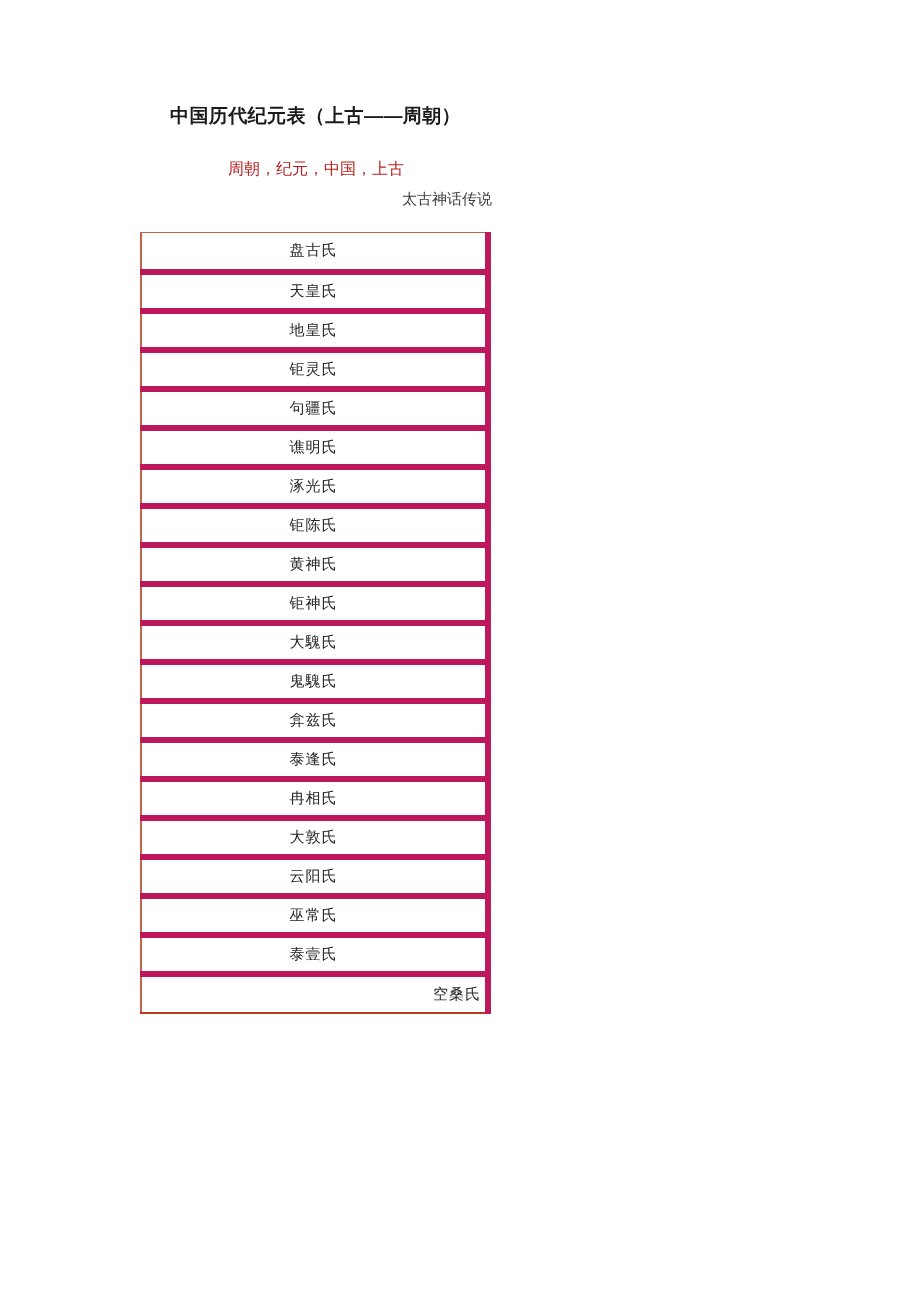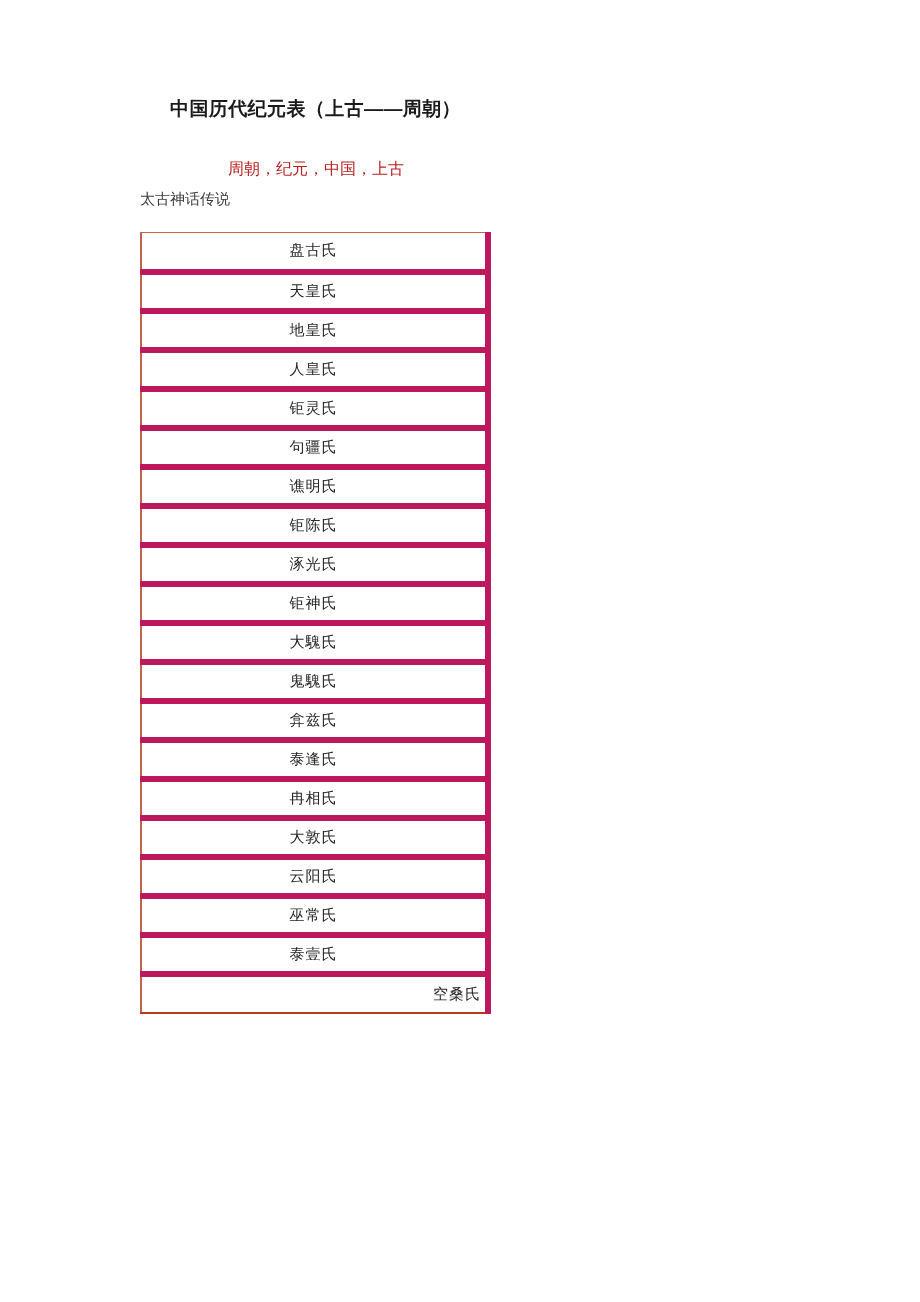--- a/index.html
+++ b/index.html
@@ -21,21 +21,21 @@
     left: 0;
     top: 0;
     width: 920px;
     height: 1302px;
     background: #ffffff;
   }
 
   .doc-title {
     position: absolute;
     left: 170px;
-    top: 96px;
+    top: 103px;
     font-family: "Liberation Sans", "DejaVu Sans", sans-serif;
     font-size: 19px;
     font-weight: bold;
     letter-spacing: 0.4px;
     color: #1a1a1a;
     white-space: nowrap;
     line-height: 26px;
   }
 
   .doc-keywords {
@@ -49,21 +49,21 @@
     color: #b91c1c;
     white-space: nowrap;
     line-height: 22px;
   }
 
   .doc-subtitle {
     position: absolute;
     left: 140px;
     top: 189px;
     width: 352px;
-    text-align: left;
+    text-align: right;
     font-family: "Liberation Serif", "DejaVu Serif", serif;
     font-size: 15px;
     color: #3a3a3a;
     white-space: nowrap;
     line-height: 21px;
   }
 
   .era-table {
     position: absolute;
     left: 140px;
@@ -114,36 +114,36 @@
         <tr>
           <td class="left-edge">盘古氏</td>
         </tr>
         <tr>
           <td class="left-edge">天皇氏</td>
         </tr>
         <tr>
           <td class="left-edge">地皇氏</td>
         </tr>
         <tr>
-          <td class="left-edge">人皇氏</td>
-        </tr>
-        <tr>
           <td class="left-edge">钜灵氏</td>
         </tr>
         <tr>
           <td class="left-edge">句疆氏</td>
         </tr>
         <tr>
           <td class="left-edge">谯明氏</td>
         </tr>
         <tr>
+          <td class="left-edge">涿光氏</td>
+        </tr>
+        <tr>
           <td class="left-edge">钜陈氏</td>
         </tr>
         <tr>
-          <td class="left-edge">涿光氏</td>
+          <td class="left-edge">黄神氏</td>
         </tr>
         <tr>
           <td class="left-edge">钜神氏</td>
         </tr>
         <tr>
           <td class="left-edge">大騩氏</td>
         </tr>
         <tr>
           <td class="left-edge">鬼騩氏</td>
         </tr>

